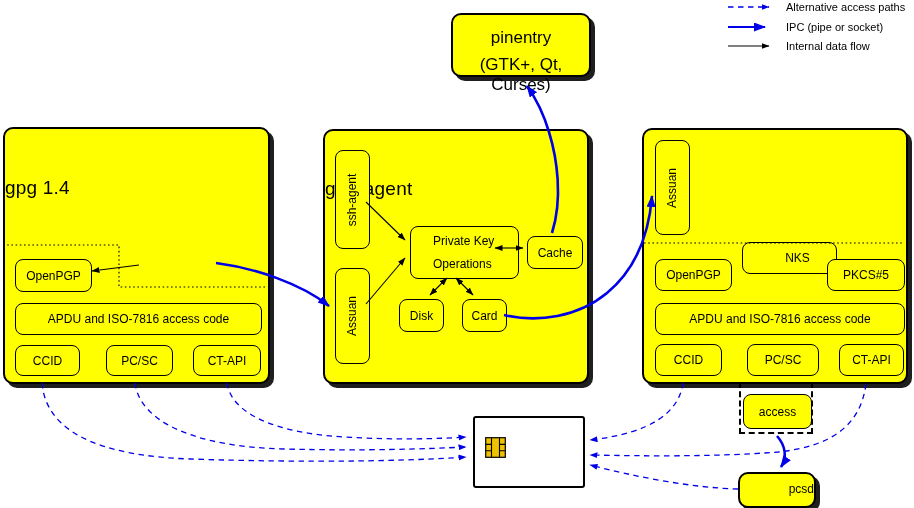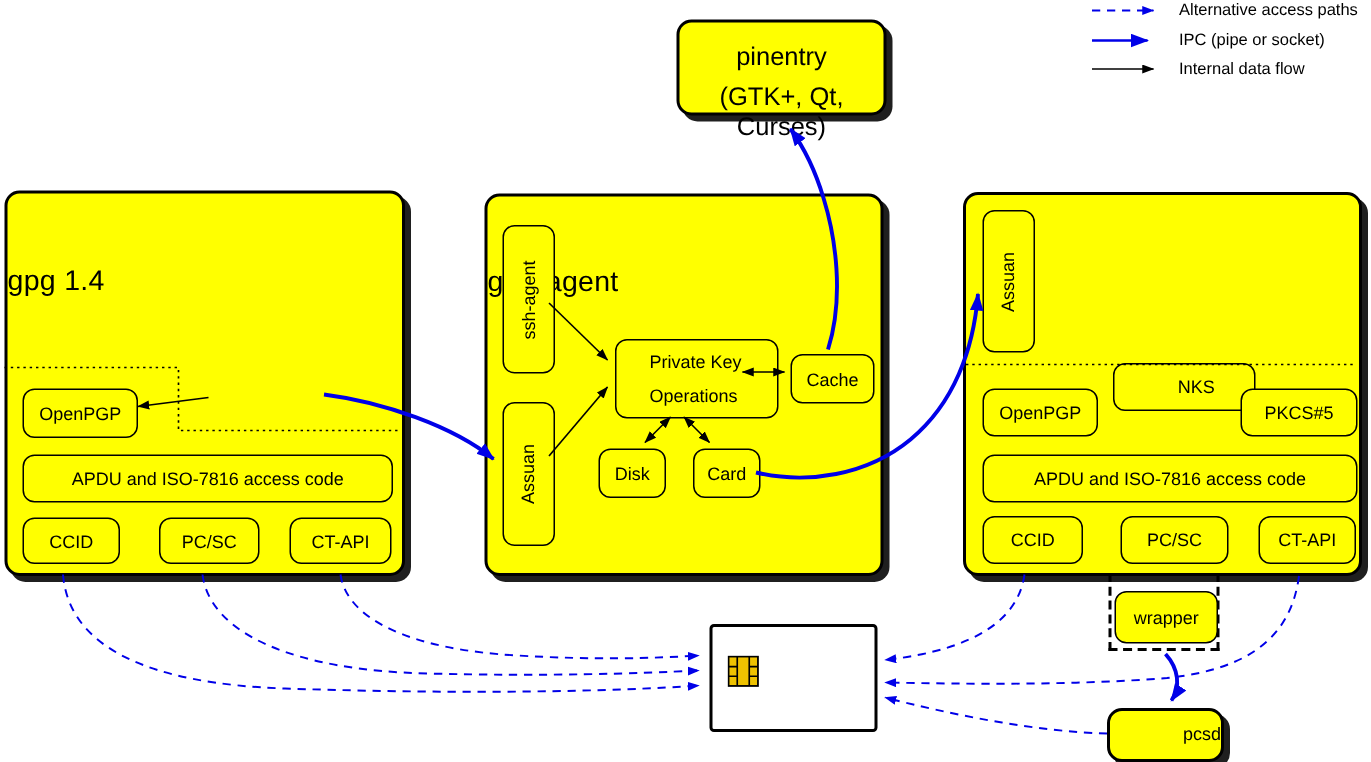--- a/index.html
+++ b/index.html
@@ -111,21 +111,21 @@
     <div class="node" style="left:11px; top:129px; width:75px; height:30px;">OpenPGP</div>
     <div class="node" style="left:98px; top:112px; width:77px; height:30px;padding-left:16px;">NKS</div>
     <div class="node" style="left:183px; top:129px; width:76px; height:30px;">PKCS#5</div>
     <div class="node" style="left:11px; top:173px; width:248px; height:30px;">APDU and ISO-7816 access code</div>
     <div class="node" style="left:11px; top:214px; width:65px; height:30px;">CCID</div>
     <div class="node" style="left:103px; top:214px; width:70px; height:30px;">PC/SC</div>
     <div class="node" style="left:195px; top:214px; width:63px; height:30px;">CT-API</div>
   </div>
 
   <div class="dashed-rect" style="left:739px; top:382px; width:70px; height:50px;"></div>
-  <div class="node" style="left:743px; top:394px; width:67px; height:33px;">wrapper</div>
+  <div class="node" style="left:743px; top:394px; width:67px; height:33px;">access</div>
 
   <div class="bigbox" style="left:738px; top:472px; width:74px; height:32px;">
     <div style="position:absolute; left:0; right:0; top:8px; text-align:right; font-size:12px;">pcsd</div>
   </div>
 
   <div class="smartcard" style="left:473px; top:416px; width:108px; height:68px;"></div>
   <svg class="chip" style="left:485px; top:437px;" width="21" height="21" viewBox="0 0 21 21">
     <rect x="0.7" y="0.7" width="19.6" height="19.6" style="fill:var(--chip-gold);stroke:var(--ink);stroke-width:1.2"></rect>
     <path d="M6.5,1 V20 M14.5,1 V20 M1,7.4 H6.5 M1,13.8 H6.5 M14.5,7.4 H20 M14.5,13.8 H20" style="stroke:var(--ink);stroke-width:1.1;fill:none"></path>
   </svg>

